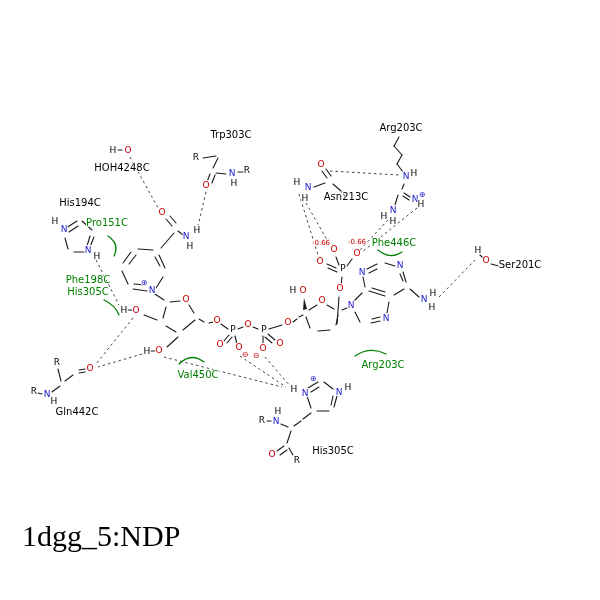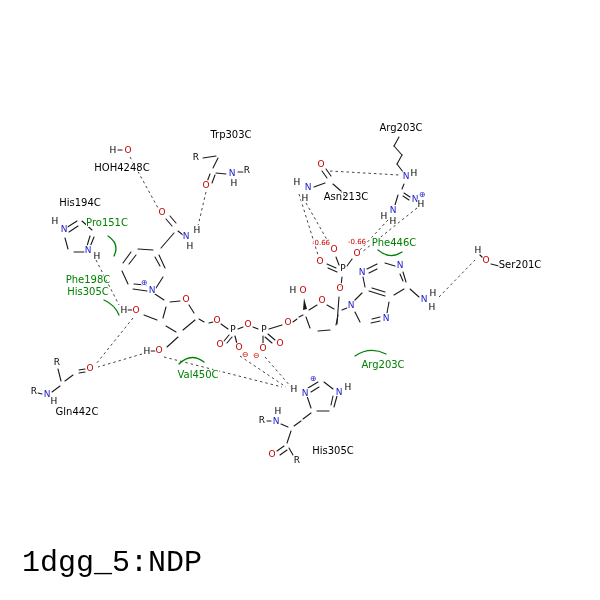--- a/index.html
+++ b/index.html
@@ -1,20 +1,20 @@
 <!DOCTYPE html>
 <html><head>
 <meta charset="utf-8">
 <style>
   html,body{margin:0;padding:0;background:#ffffff;}
   #stage{position:relative;width:560px;height:600px;background:#ffffff;overflow:hidden;
          font-family:"DejaVu Sans", sans-serif;}
   #plot{position:absolute;left:0;top:0;}
-  #title{position:absolute;left:22px;top:546px;font-size:30px;color:#000;
-         font-family:Liberation Mono, monospace;}
+  #title{position:absolute;left:22px;top:519px;font-size:30px;color:#000;
+         font-family:Liberation Serif, serif;}
   text{font-family:"DejaVu Sans", sans-serif;}
 </style>
 </head>
 <body>
 
 <div id="stage">
   <svg id="plot" width="600" height="600" viewBox="0 0 600 600" xmlns="http://www.w3.org/2000/svg">
       <line x1="203" y1="158" x2="216" y2="156" stroke="#1a1a1a" stroke-width="1.1" stroke-linecap="round"></line>
       <line x1="218" y1="158" x2="213" y2="168" stroke="#1a1a1a" stroke-width="1.1" stroke-linecap="round"></line>
       <line x1="210" y1="174" x2="207" y2="182" stroke="#1a1a1a" stroke-width="1.1" stroke-linecap="round"></line>

